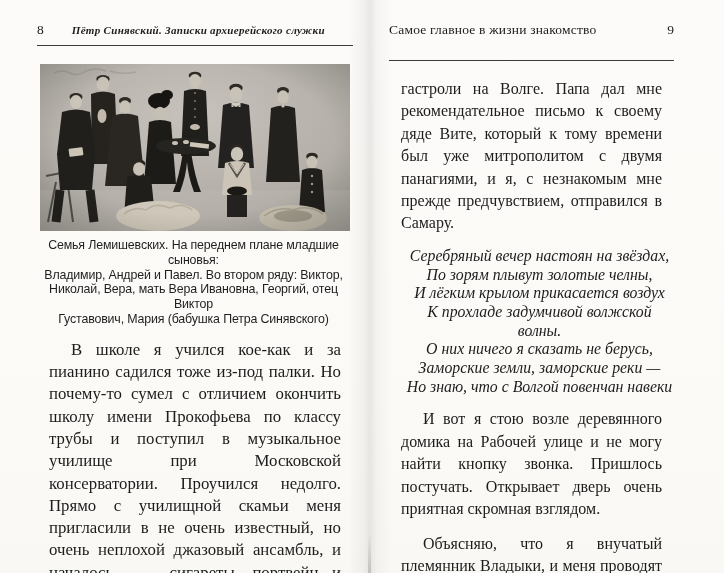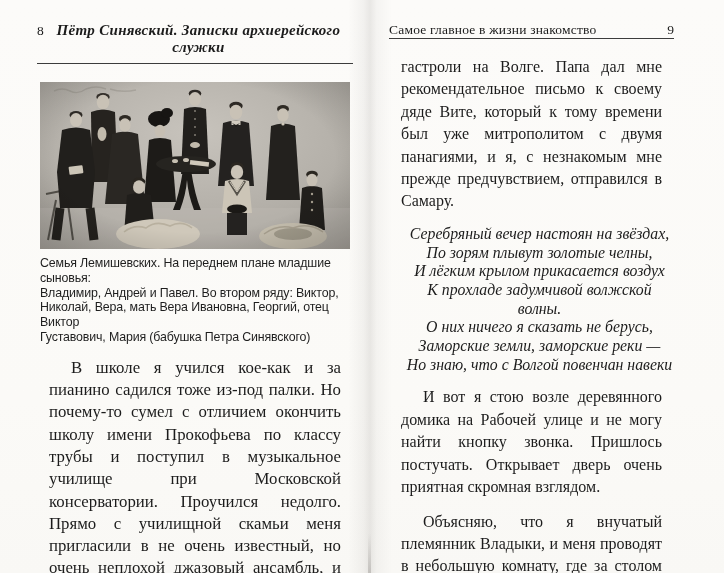--- a/index.html
+++ b/index.html
@@ -20,34 +20,34 @@
   }
   .page{position:absolute;top:22px;}
   .page.left{left:37px;width:316px;}
   .page.right{left:389px;width:285px;}
 
   .pg-header{
     display:flex;align-items:baseline;
     border-bottom:1.5px solid #3c3c3c;padding-bottom:7px;
   }
   .page.left .pg-header{font-size:13px;}
-  .page.right .pg-header{font-size:13.5px;padding-bottom:0;justify-content:space-between;}
+  .page.right .pg-header{font-size:13.5px;padding-bottom:22px;justify-content:space-between;}
   .pagenum{font-size:13.5px;}
   .running-title.script{
     flex:1;text-align:center;font-style:italic;font-weight:bold;
-    font-size:15px;letter-spacing:.3px;
+    font-size:11px;letter-spacing:.3px;
   }
   .running-title.plain{flex:1;text-align:left;letter-spacing:.2px;}
 
   figure{margin:18px 0 0 3px;width:310px;}
   figure svg{display:block;}
   figcaption{
     margin-top:7px;width:307px;
     font-family:"Liberation Sans", sans-serif;
-    font-size:12.4px;line-height:14.8px;
+    font-size:12.4px;line-height:14.8px;text-align:center;
     white-space:pre-line;letter-spacing:-0.15px;color:#1e1e1e;
   }
 
   .body-text{text-align:justify;}
   .page.left .body-text{margin-top:10px;font-size:16.8px;line-height:22.3px;}
   .page.right .body-text{margin-top:17px;font-size:16px;line-height:22.4px;}
   .body-text p{margin:12px;text-indent:22px;}
   .body-text p.cont{text-indent:0;}
 
   .poem{

